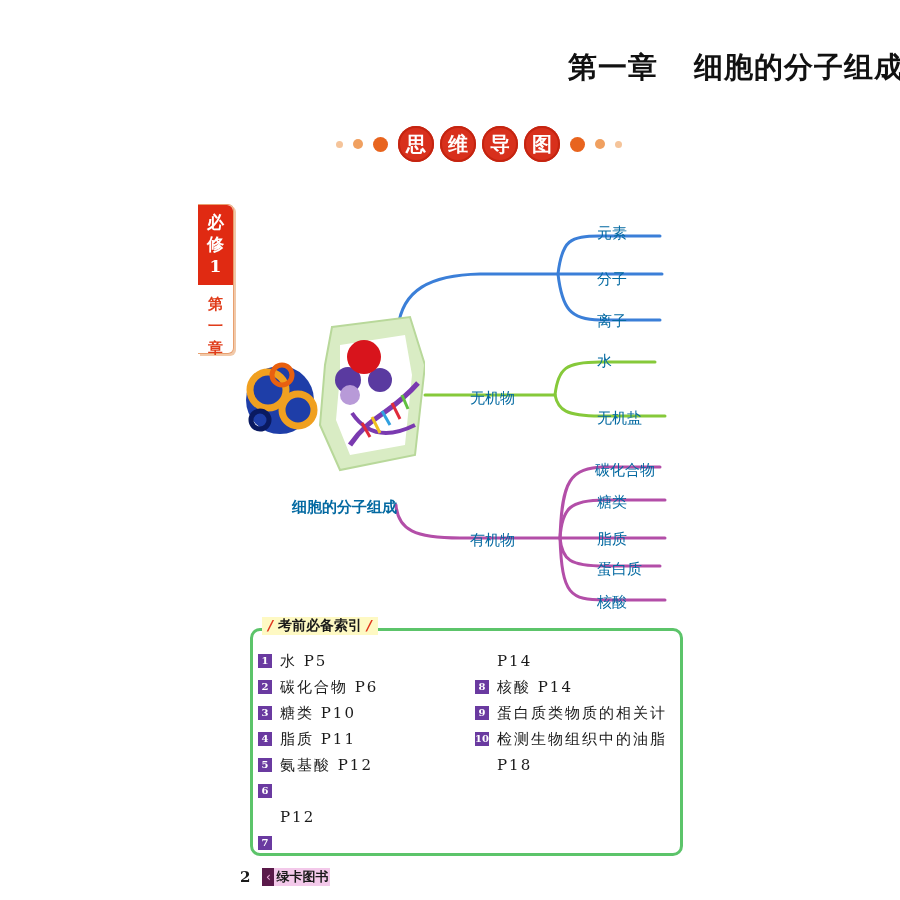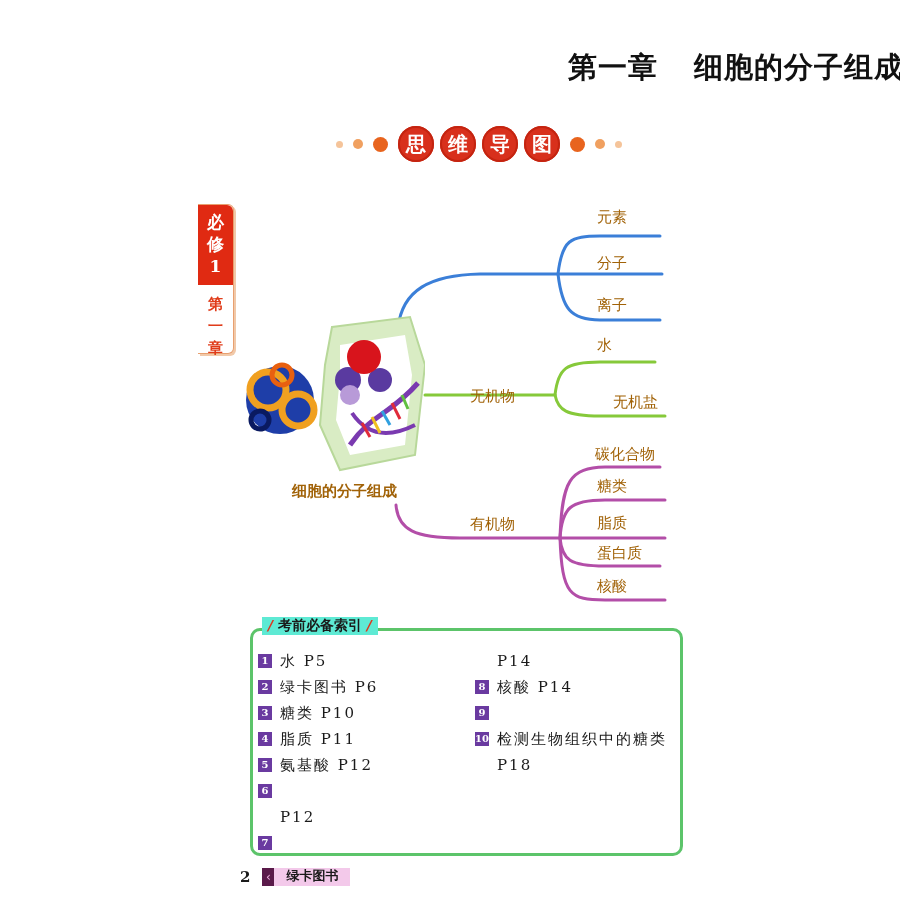--- a/index.html
+++ b/index.html
@@ -30,30 +30,30 @@
   .side-tab-top {
     background: #e02a12; height: 80px; border-radius: 0 6px 0 0; color: #fff; text-align: center;
     font-family: "DejaVu Sans", sans-serif; font-weight: bold; font-size: 17px; line-height: 22px; padding-top: 6px;
   }
   .side-tab-bottom {
     color: #e03c1a; text-align: center; font-family: "DejaVu Sans", sans-serif; font-size: 15px;
     line-height: 22px; padding-top: 8px; font-weight: bold;
   }
   svg.branches { position: absolute; left: 0; top: 0; }
   .label {
-    position: absolute; font-family: "DejaVu Sans", sans-serif; font-size: 15px; color: #a16207; white-space: nowrap;
+    position: absolute; font-family: "DejaVu Sans", sans-serif; font-size: 15px; color: #0369a1; white-space: nowrap; margin-top: 16px;
   }
   .center-label { font-weight: bold; font-size: 15px; }
   .illustration { position: absolute; left: 240px; top: 305px; width: 185px; height: 170px; }
   .index-box {
     position: absolute; left: 250px; top: 628px; width: 433px; height: 228px;
     border: 3px solid #5cc46a; border-radius: 10px;
   }
   .index-title {
-    position: absolute; left: 262px; top: 617px; background: #5eead4; padding: 0 6px;
+    position: absolute; left: 262px; top: 617px; background: #fef9c3; padding: 0 6px;
     font-family: "DejaVu Sans", sans-serif; font-weight: bold; font-size: 14px; color: #1a1a1a;
   }
   .index-title .slash { color: #e0341c; font-style: italic; font-weight: bold; }
   .index-col { position: absolute; top: 648px; }
   .index-line {
     height: 26px; line-height: 26px; font-size: 15px; white-space: nowrap; display: flex; align-items: center;
     letter-spacing: 2px;
   }
   .num-badge {
     display: inline-flex; align-items: center; justify-content: center; width: 14px; height: 14px;
@@ -61,21 +61,21 @@
     font-family: "DejaVu Serif", serif;
   }
   .indent { padding-left: 22px; }
   .footer { position: absolute; left: 240px; top: 868px; display: flex; align-items: center; }
   .page-num { font-family: "DejaVu Serif", serif; font-weight: bold; font-size: 15px; margin-right: 12px; }
   .brand-icon {
     width: 12px; height: 18px; background: #5a1a4a; color: #f0b0e0; font-size: 12px; display: inline-flex;
     align-items: center; justify-content: center; font-family: "DejaVu Sans", sans-serif;
   }
   .brand-label {
-    background: #f3c9ea; font-family: Liberation Mono, monospace; font-weight: bold; font-size: 13px; padding: 0 12px; height: 18px; line-height: 18px;
+    background: #f3c9ea; font-family: Liberation Sans, sans-serif; font-weight: bold; font-size: 13px; padding: 0 2px; height: 18px; line-height: 18px;
   }
 </style>
 </head>
 <body>
 
 <div class="chapter-title">
   <span>第一章</span><span class="gap"></span><span>细胞的分子组成</span>
 </div>
 
 <div class="mindmap-banner">
@@ -155,44 +155,44 @@
     <line x1="162" y1="90" x2="168" y2="104" stroke="#60c040"></line>
   </g>
 </svg>
 
 <div class="label center-label" style="left:292px;top:482px;">细胞的分子组成</div>
 
 <div class="label" style="left:597px;top:208px;">元素</div>
 <div class="label" style="left:597px;top:254px;">分子</div>
 <div class="label" style="left:597px;top:296px;">离子</div>
 
-<div class="label" style="left:470px;top:387px;">无机物</div>
+<div class="label" style="left:470px;top:373px;">无机物</div>
 <div class="label" style="left:597px;top:336px;">水</div>
-<div class="label" style="left:613px;top:393px;">无机盐</div>
+<div class="label" style="left:597px;top:393px;">无机盐</div>
 
 <div class="label" style="left:470px;top:515px;">有机物</div>
 <div class="label" style="left:595px;top:445px;">碳化合物</div>
 <div class="label" style="left:597px;top:477px;">糖类</div>
 <div class="label" style="left:597px;top:514px;">脂质</div>
 <div class="label" style="left:597px;top:544px;">蛋白质</div>
 <div class="label" style="left:597px;top:577px;">核酸</div>
 
 <div class="index-box"></div>
 <div class="index-title">
   <span class="slash">/ </span><span>考前必备索引</span><span class="slash"> /</span>
 </div>
 
 <div class="index-col" style="left:258px;">
   <div class="index-line">
       <span class="num-badge">1</span>
       <span>水 P5</span>
     </div>
   <div class="index-line">
       <span class="num-badge">2</span>
-      <span>绿卡图书 P6</span>
+      <span>碳化合物 P6</span>
     </div>
   <div class="index-line">
       <span class="num-badge">3</span>
       <span>糖类 P10</span>
     </div>
   <div class="index-line">
       <span class="num-badge">4</span>
       <span>脂质 P11</span>
     </div>
   <div class="index-line">
@@ -209,24 +209,25 @@
 </div>
 
 <div class="index-col" style="left:475px;text-align:center;">
   <div class="index-line indent">P14</div>
   <div class="index-line">
       <span class="num-badge">8</span>
       <span>核酸 P14</span>
     </div>
   <div class="index-line">
       <span class="num-badge">9</span>
+      <span>蛋白质类物质的相关计</span>
     </div>
   <div class="index-line">
       <span class="num-badge">10</span>
-      <span>检测生物组织中的糖类</span>
+      <span>检测生物组织中的油脂</span>
     </div>
   <div class="index-line indent">P18</div>
 </div>
 
 <div class="footer">
   <span class="page-num">2</span>
   <span class="brand-icon">‹</span>
   <span class="brand-label">绿卡图书</span>
 </div>
 

